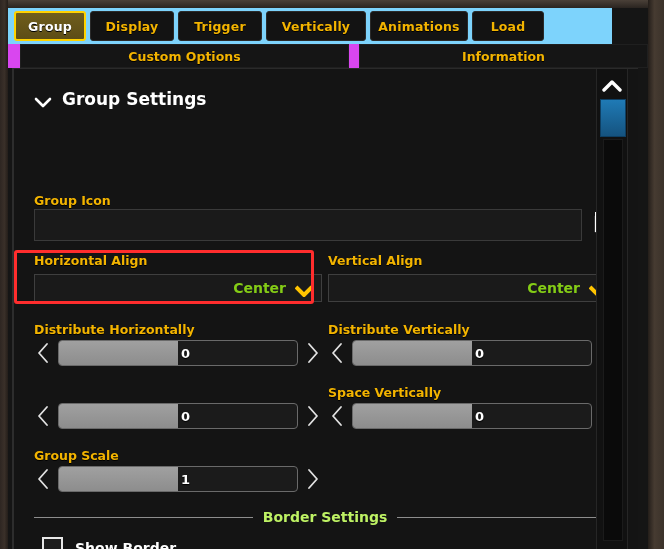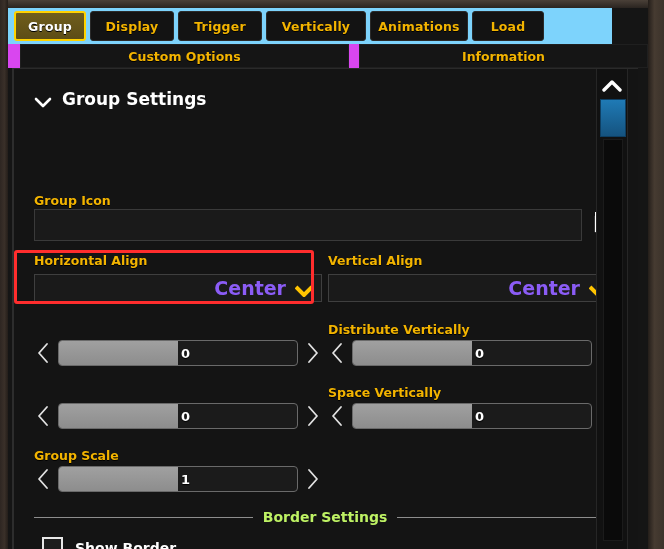--- a/index.html
+++ b/index.html
@@ -199,22 +199,22 @@
     border: 1px solid #3f3f3f;
     box-sizing: border-box;
     display: flex;
     align-items: center;
     justify-content: flex-end;
     padding-right: 8px;
     gap: 9px;
     cursor: pointer;
   }
   .dropdown .dd-val {
-    color: #8b5cf6;
-    font-size: 19px;
+    color: #84cc16;
+    font-size: 14px;
     font-weight: bold;
   }
   .chev-down-yellow { width: 18px; height: 12px; display:block; }
 
   
   .slider-row {
     position: absolute;
     height: 28px;
     display: flex;
     align-items: center;
@@ -376,20 +376,21 @@
       <div class="fld-label" style="left:308px; top:184px;">Vertical Align</div>
       <div class="dropdown" style="left:308px; top:205px; width:288px;">
         <span class="dd-val">Center</span>
         <span class="chev-down-yellow">
           <svg width="18" height="12" viewBox="0 0 18 12">
             <path d="M1 2 L9 10 L17 2" fill="none" stroke="#ffc400" stroke-width="4" stroke-linecap="butt" stroke-linejoin="miter"></path>
           </svg>
         </span>
       </div>
 
+      <div class="fld-label" style="left:14px; top:253px;">Distribute Horizontally</div>
       <div class="slider-row" style="left:14px; top:270px; width:288px;">
         <span class="arrow-btn">
           <svg width="14" height="22" viewBox="0 0 14 22">
             <path d="M11 2 L3 11 L11 20" fill="none" stroke="#e2e2e2" stroke-width="1.8" stroke-linecap="round" stroke-linejoin="round"></path>
           </svg>
         </span>
         <span class="slider">
           <span class="slider-fill" style="width:50%"></span>
           <span class="slider-val" style="left:50%">0</span>
         </span>

